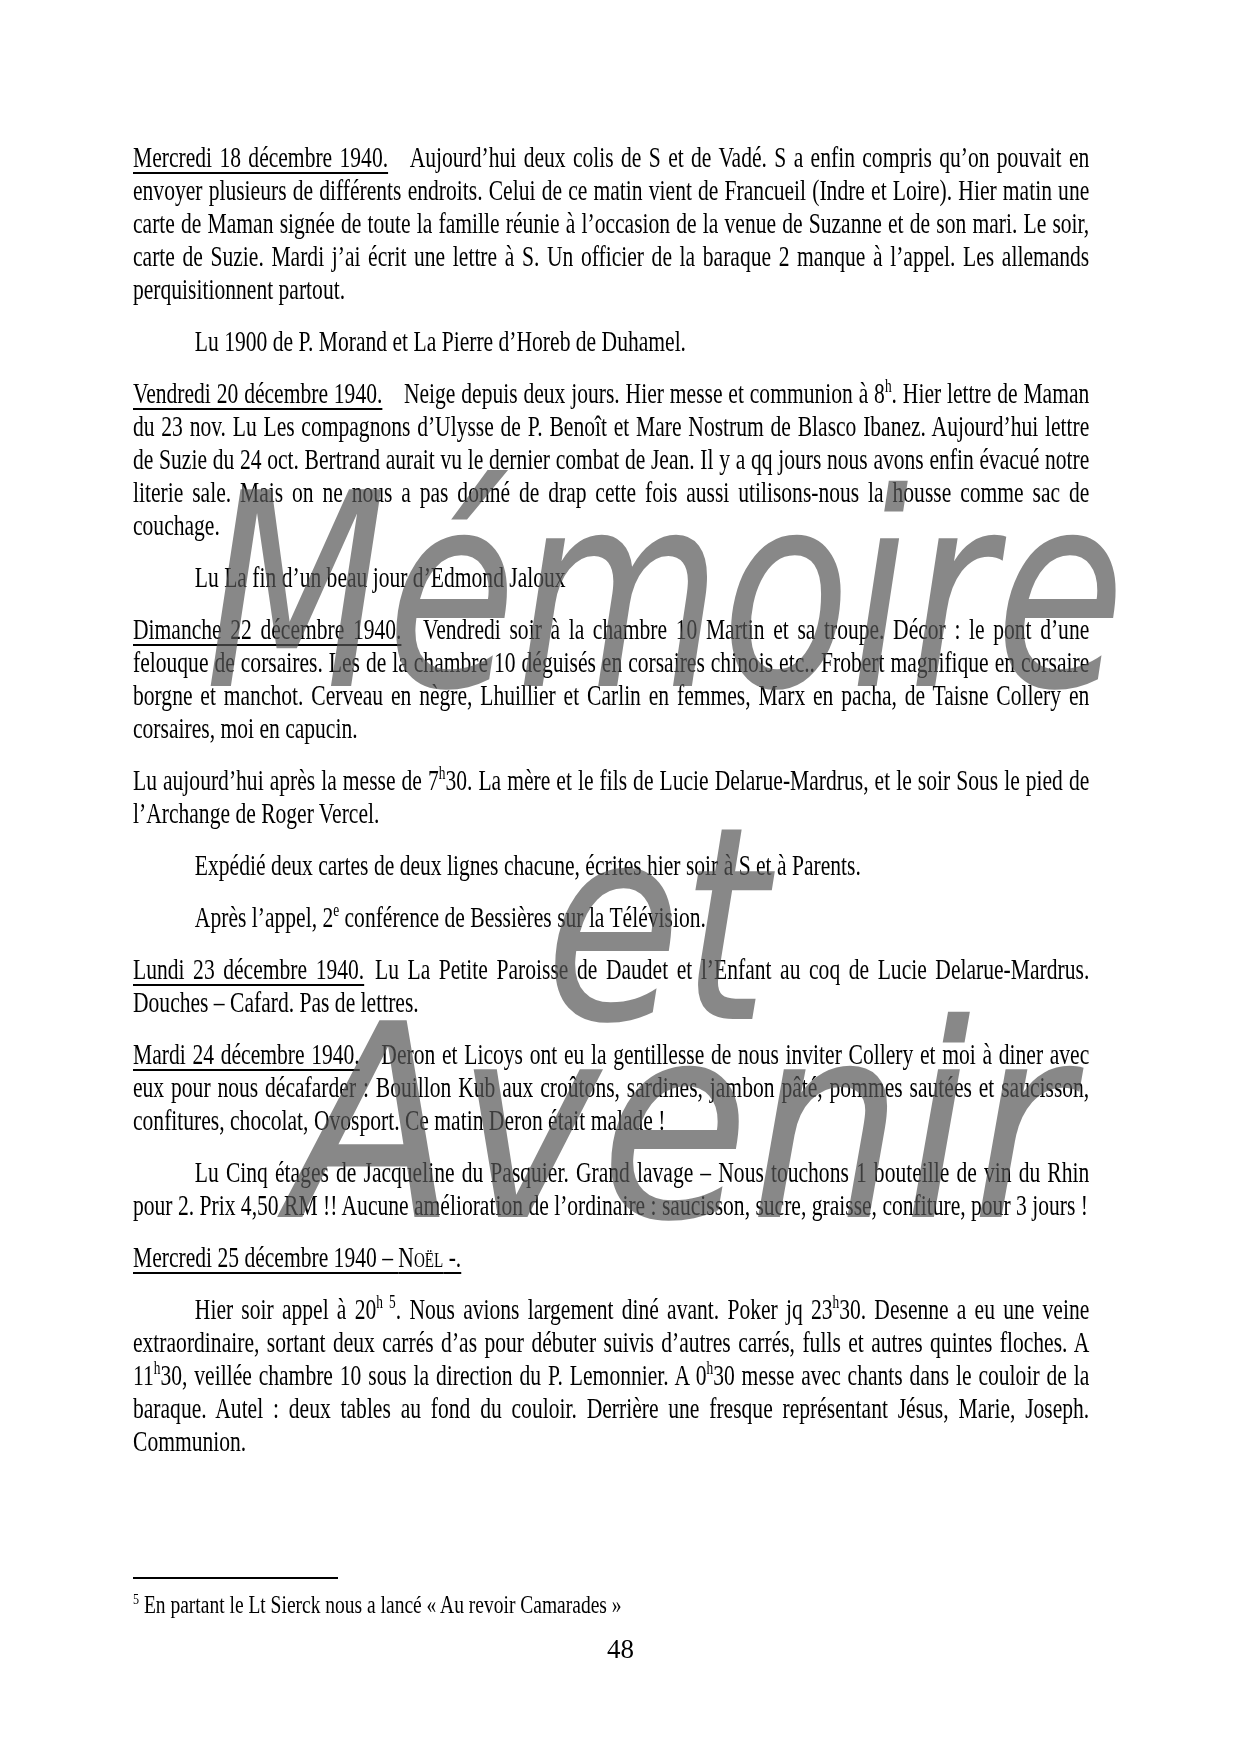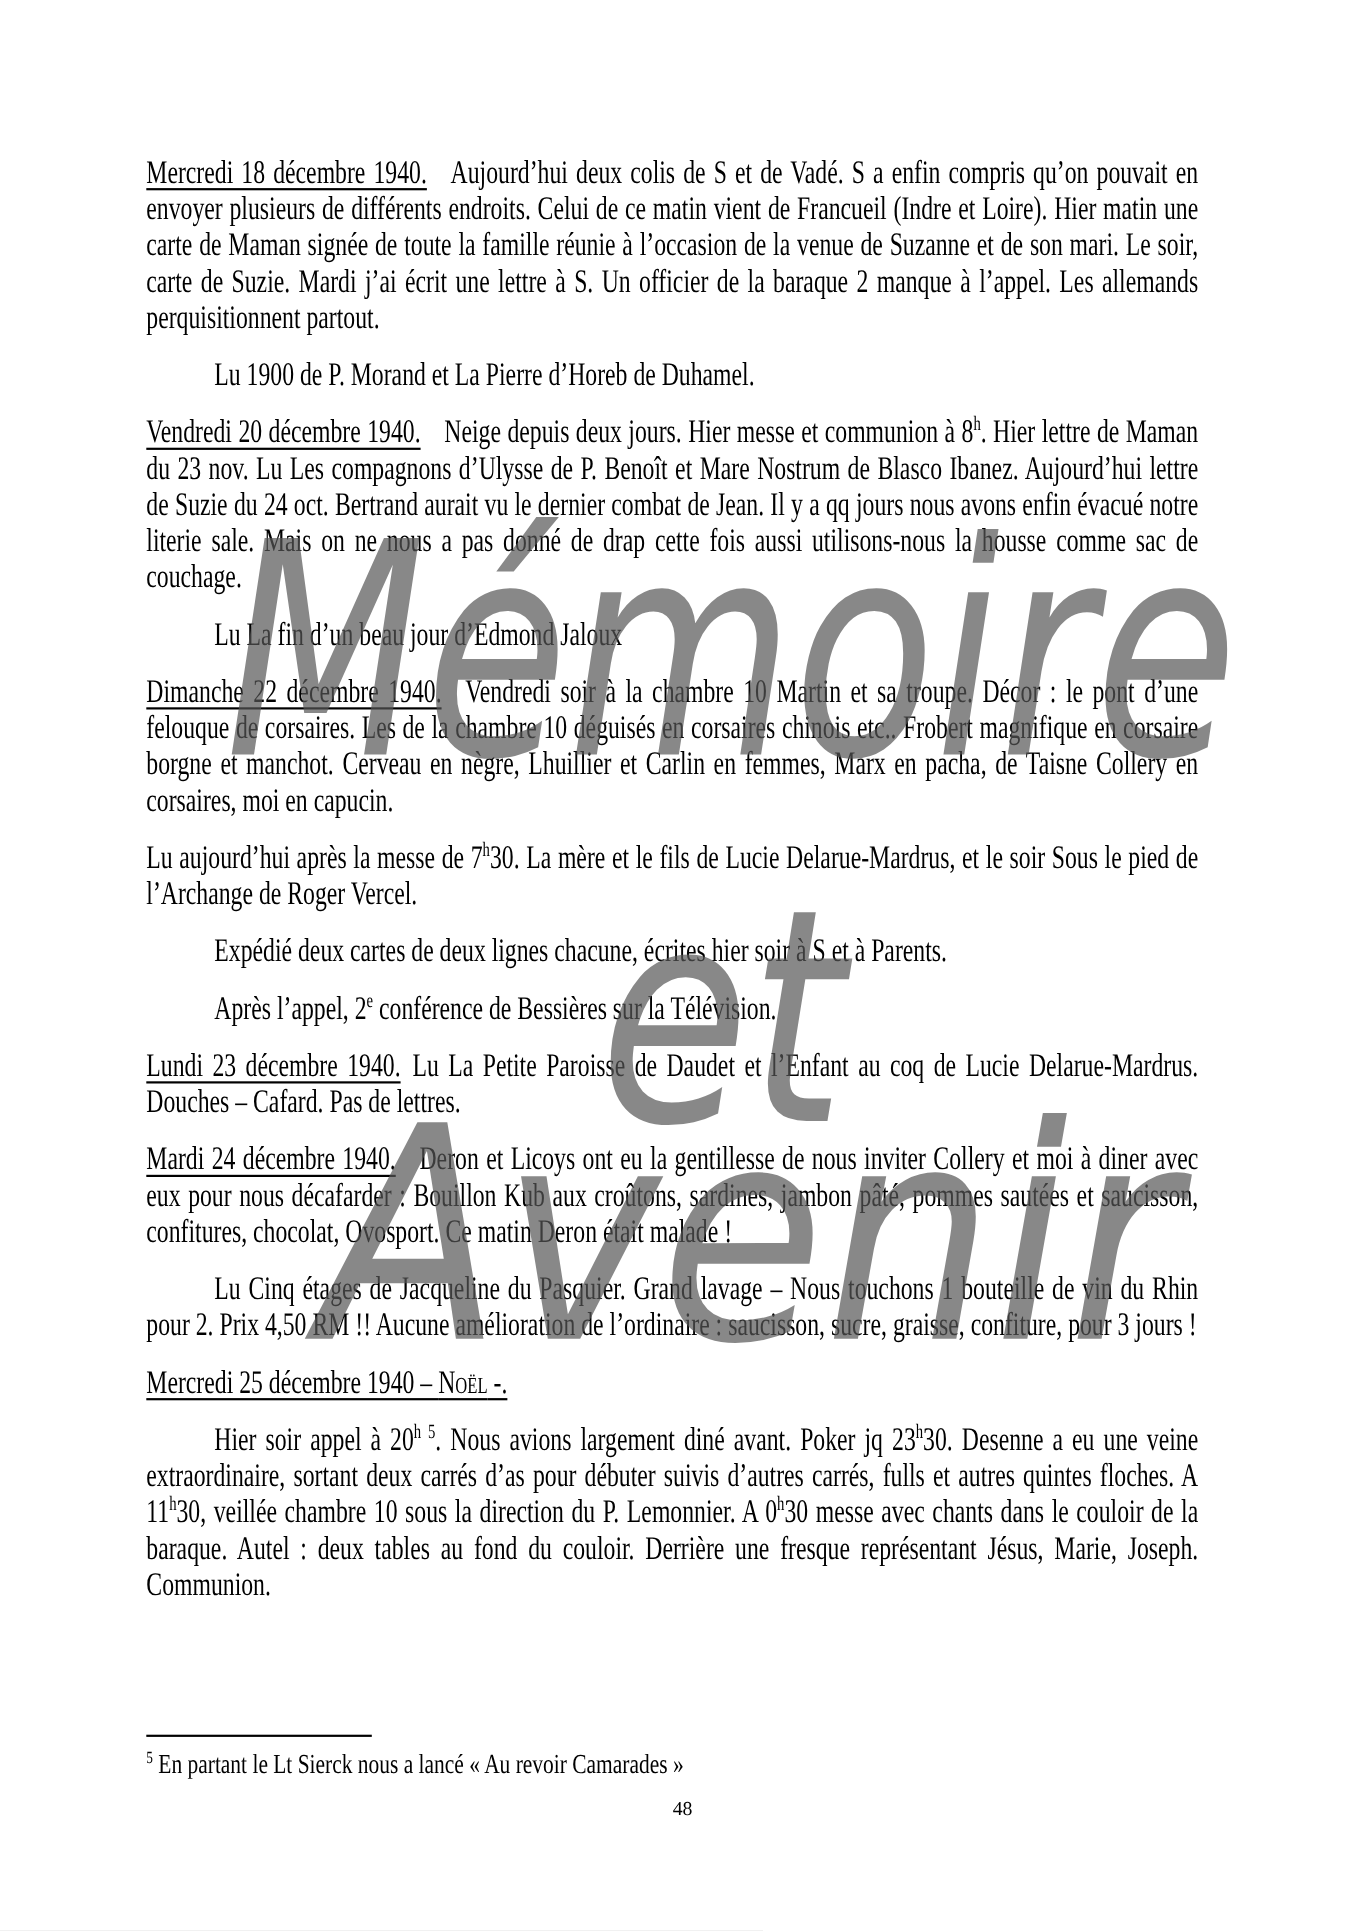--- a/index.html
+++ b/index.html
@@ -32,21 +32,21 @@
   }
   .footnote{
     position:absolute;left:133px;top:1590px;
     width:860px;
     transform:scaleX(0.78);
     transform-origin:left top;
     font-size:25px;line-height:30px;
   }
   .page-number{
     position:absolute;left:0;top:1634px;width:1241px;
-    text-align:center;font-size:18px;
+    text-align:center;font-size:27px;
   }
   .watermark{
     position:absolute;z-index:3;
     color:rgba(85,85,85,0.70);
     font-family:"DejaVu Sans","Liberation Sans",sans-serif;
     font-style:italic;
     white-space:nowrap;
     pointer-events:none;
     transform-origin:left top;
   }

